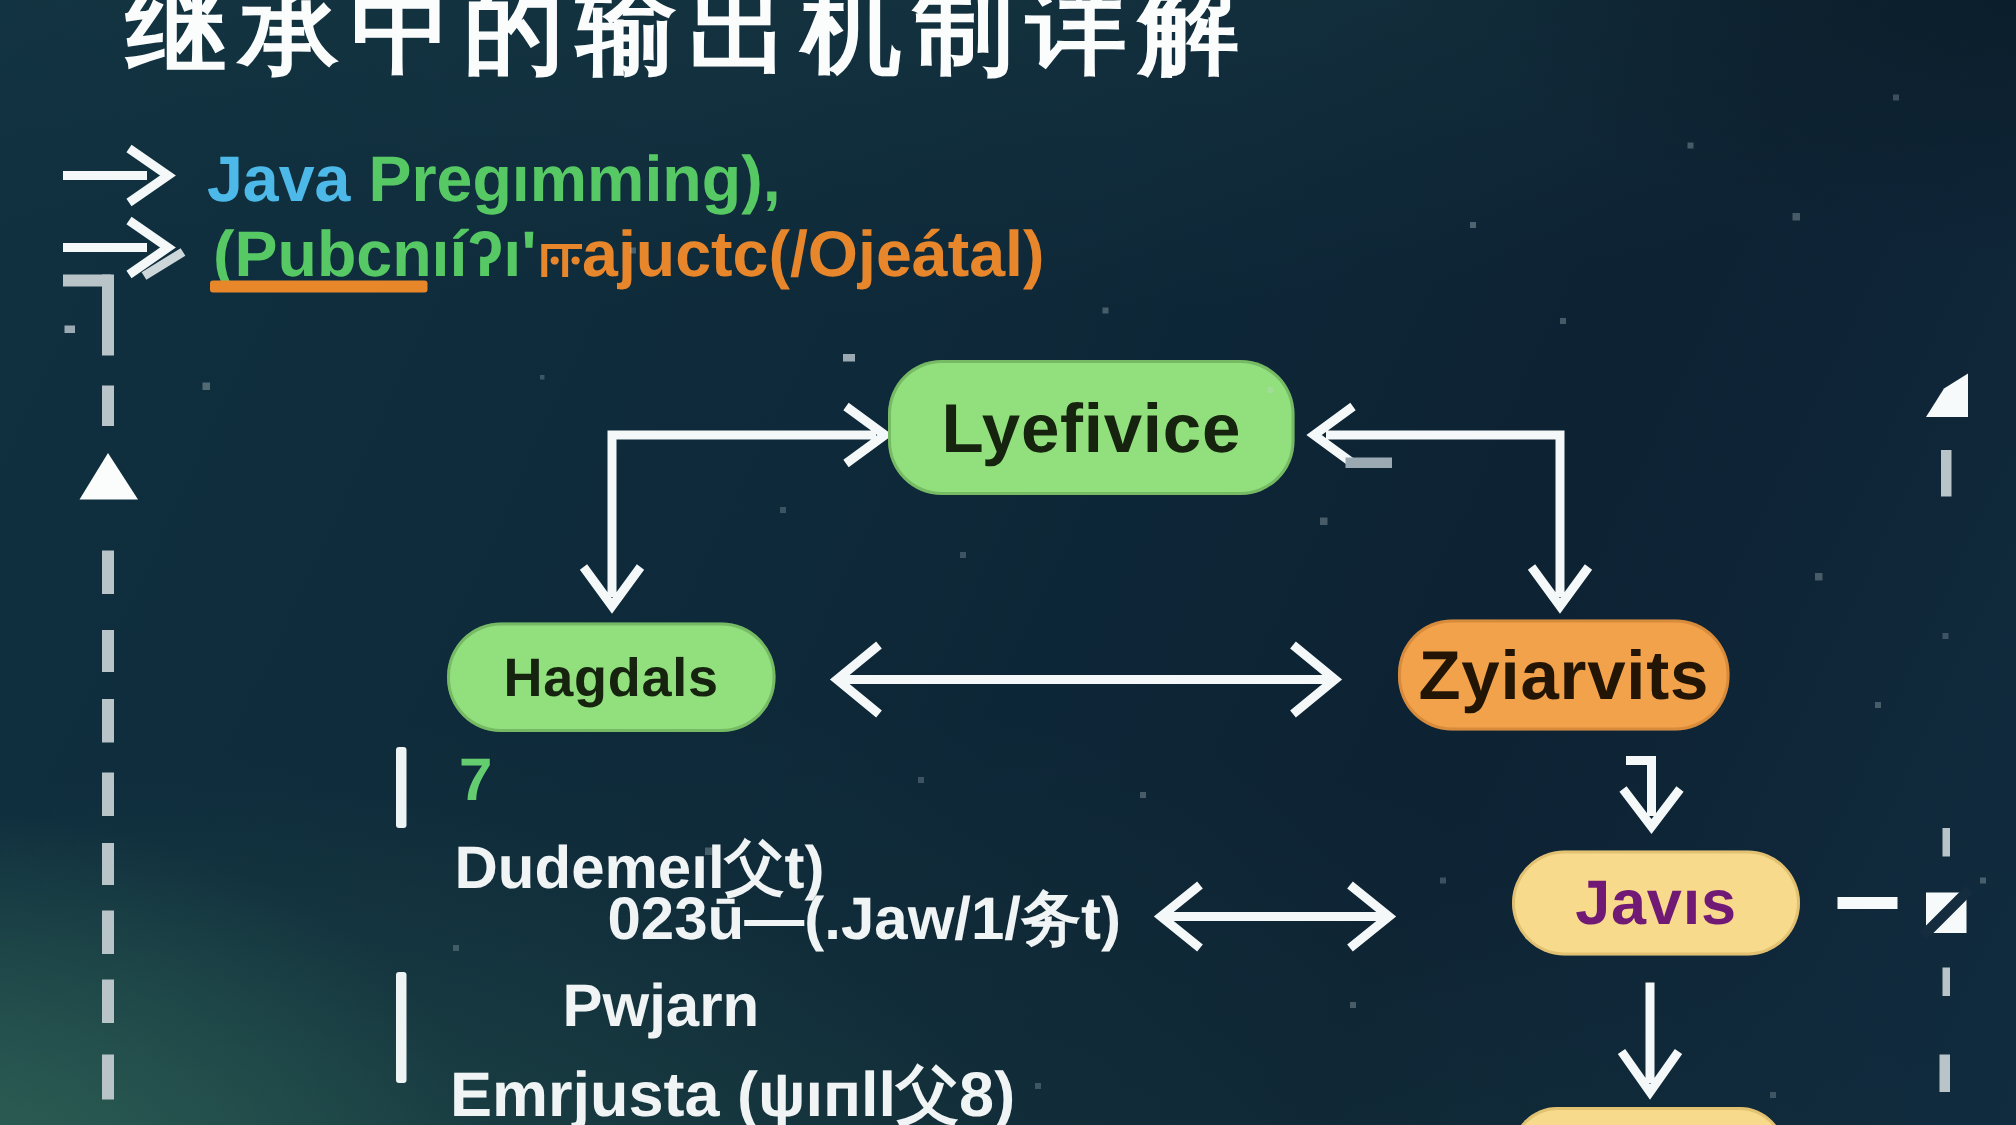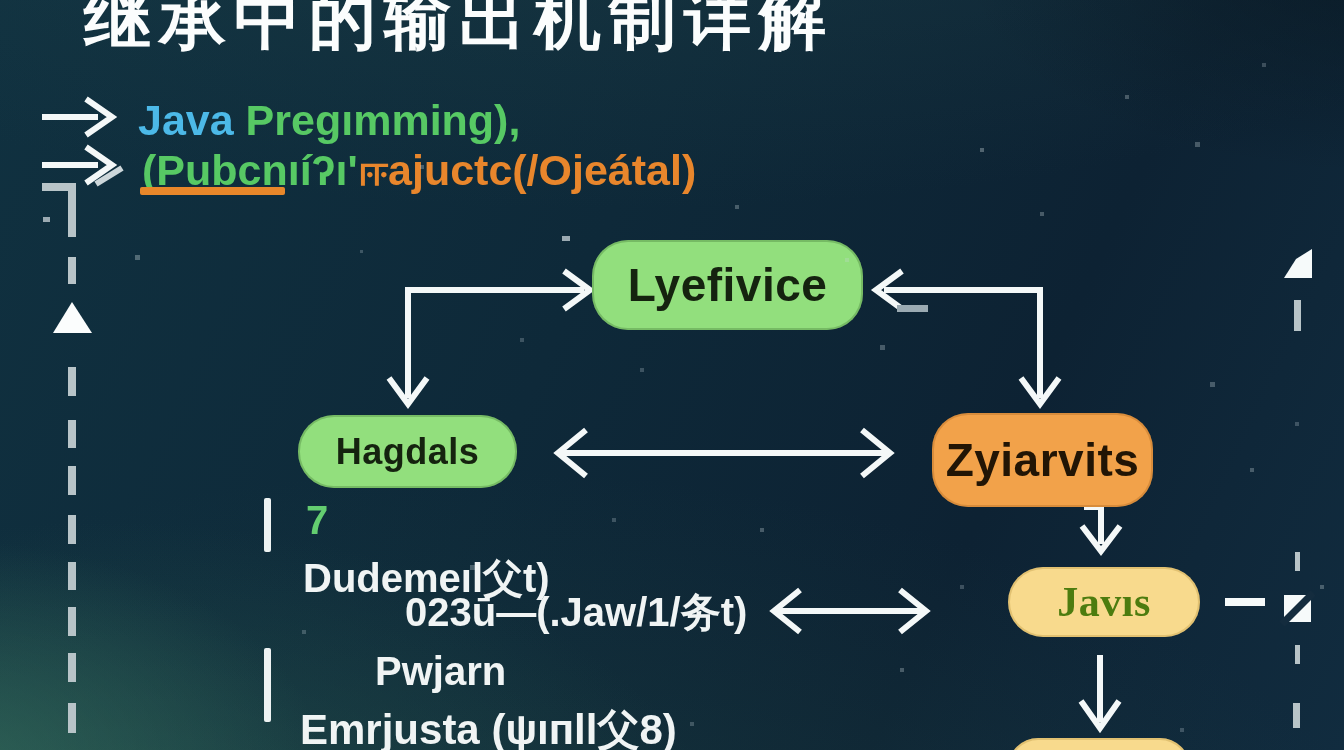--- a/index.html
+++ b/index.html
@@ -24,24 +24,24 @@
   .c-blue{color:#4cb9e8;}
   .c-green{color:#57c964;}
   .c-orange{color:#e8862c;}
   .underline{position:absolute;left:140px;top:187px;width:145px;height:8px;background:#e8872a;border-radius:2px;}
   .node{
     position:absolute;display:flex;align-items:center;justify-content:center;
     font-weight:bold;border-radius:36px;letter-spacing:0.5px;
   }
   .node.green{background:#92df7d;color:#15230f;box-shadow:inset 0 0 0 2px rgba(45,95,35,.28);}
   .node.orange{background:#f2a24a;color:#221505;box-shadow:inset 0 0 0 2px rgba(140,75,15,.25);}
-  .node.yellow{background:#f8da8d;color:#4d7c0f;box-shadow:inset 0 0 0 2px rgba(160,120,30,.25);font-family:Liberation Serif, serif;}
+  .node.yellow{background:#f8da8d;color:#701a75;box-shadow:inset 0 0 0 2px rgba(160,120,30,.25);}
   .node-top{left:592px;top:240px;width:271px;height:90px;font-size:46px;}
   .node-left{left:298px;top:415px;width:219px;height:73px;font-size:36px;}
-  .node-right{left:932px;top:413px;width:221px;height:94px;font-size:46px;}
+  .node-right{left:932px;top:413px;width:221px;height:74px;font-size:46px;}
   .node-lower{left:1008px;top:567px;width:192px;height:70px;font-size:42px;}
   .node-bottom{left:1008px;top:738px;width:182px;height:60px;font-size:40px;}
   .note{position:absolute;color:#f0f4f4;font-weight:600;white-space:nowrap;font-size:40px;}
   .note-bullet{left:306px;top:498px;color:#64cd70;font-size:40px;}
   .note-1{left:303px;top:551px;}
   .note-2{left:405px;top:585px;}
   .note-3{left:375px;top:649px;}
   .note-4{left:300px;top:702px;font-size:42px;}
   .vbar{position:absolute;width:7px;background:#eef3f3;border-radius:2px;}
   .vbar1{left:264px;top:498px;height:54px;}

